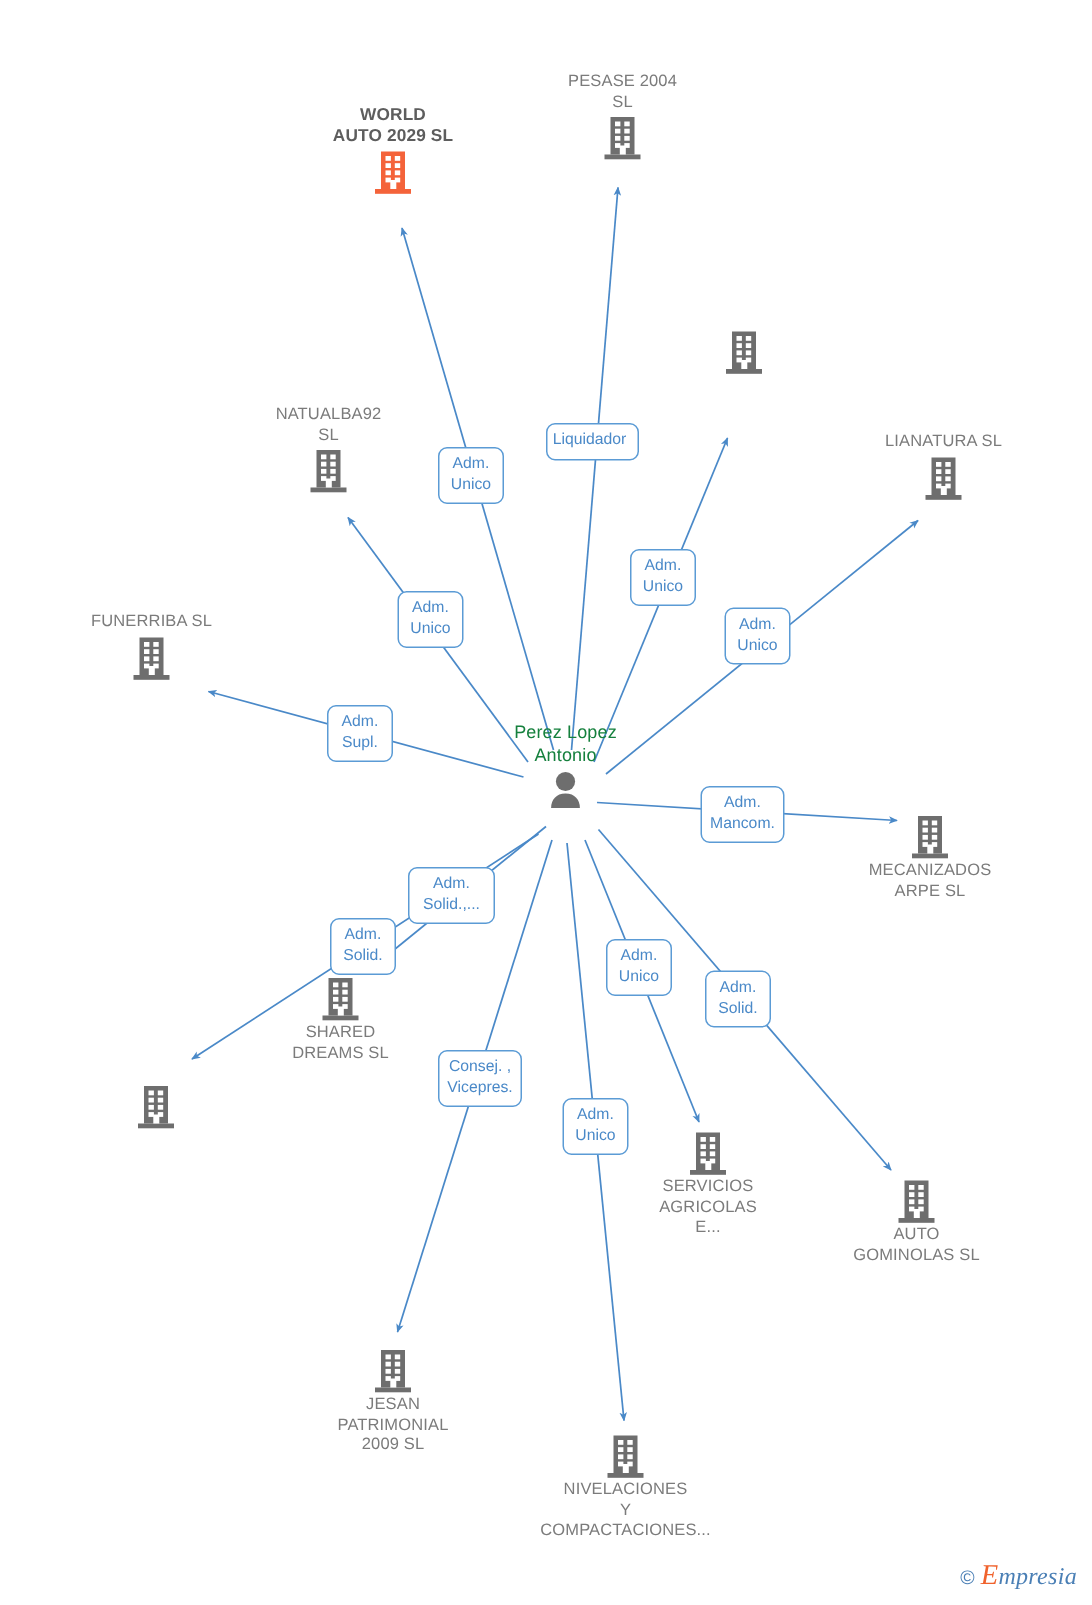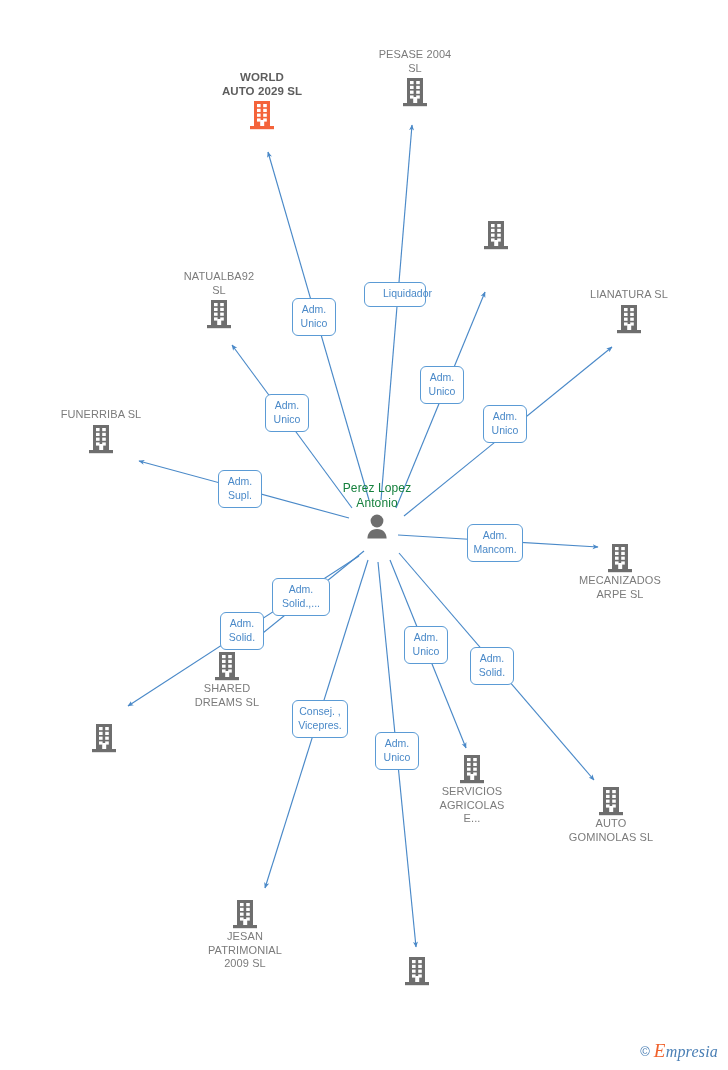--- a/index.html
+++ b/index.html
@@ -65,21 +65,21 @@
     border-radius: 6px;
     color: #4a89c8;
     font-size: 10.5px;
     line-height: 13.5px;
     text-align: center;
     padding: 4px 5px 5px 5px;
     white-space: pre-line;
     pointer-events: auto;
   }
   .edge-label.one-line {
-    padding: 4px 7px 5px 18px;
+    padding: 4px 7px 5px 3px;
   }
   #watermark {
     position: absolute;
     right: 10px;
     bottom: 8px;
     display: flex;
     align-items: center;
     gap: 4px;
     pointer-events: auto;
   }
@@ -311,21 +311,21 @@
             <rect x="16.2" y="9.8" width="3.6" height="3.2" fill="#ffffff"></rect>
             <rect x="10" y="14.6" width="3.6" height="3.2" fill="#ffffff"></rect>
             <rect x="16.2" y="14.6" width="3.6" height="3.2" fill="#ffffff"></rect>
             <rect x="10" y="19.4" width="3.6" height="3.2" fill="#ffffff"></rect>
             <rect x="16.2" y="19.4" width="3.6" height="3.2" fill="#ffffff"></rect>
             <rect x="13.2" y="21" width="4" height="6" fill="#ffffff"></rect>
           </svg></span>
         <div class="node-caption">AUTO
 GOMINOLAS  SL</div>
       </div>
-      <div class="node" style="left: 245px; top: 897px; text-align: center;">
+      <div class="node" style="left: 262px; top: 897px; text-align: center;">
         <span class="node-glyph"><svg width="30" height="32" viewBox="0 0 30 32">
             <path fill="#6e6e6e" d="M7 2 h16 v25 h-16 Z"></path>
             <rect x="3" y="27" width="24" height="3.2" fill="#6e6e6e"></rect>
             <rect x="10" y="5" width="3.6" height="3.2" fill="#ffffff"></rect>
             <rect x="16.2" y="5" width="3.6" height="3.2" fill="#ffffff"></rect>
             <rect x="10" y="9.8" width="3.6" height="3.2" fill="#ffffff"></rect>
             <rect x="16.2" y="9.8" width="3.6" height="3.2" fill="#ffffff"></rect>
             <rect x="10" y="14.6" width="3.6" height="3.2" fill="#ffffff"></rect>
             <rect x="16.2" y="14.6" width="3.6" height="3.2" fill="#ffffff"></rect>
             <rect x="10" y="19.4" width="3.6" height="3.2" fill="#ffffff"></rect>
@@ -343,20 +343,23 @@
             <rect x="10" y="5" width="3.6" height="3.2" fill="#ffffff"></rect>
             <rect x="16.2" y="5" width="3.6" height="3.2" fill="#ffffff"></rect>
             <rect x="10" y="9.8" width="3.6" height="3.2" fill="#ffffff"></rect>
             <rect x="16.2" y="9.8" width="3.6" height="3.2" fill="#ffffff"></rect>
             <rect x="10" y="14.6" width="3.6" height="3.2" fill="#ffffff"></rect>
             <rect x="16.2" y="14.6" width="3.6" height="3.2" fill="#ffffff"></rect>
             <rect x="10" y="19.4" width="3.6" height="3.2" fill="#ffffff"></rect>
             <rect x="16.2" y="19.4" width="3.6" height="3.2" fill="#ffffff"></rect>
             <rect x="13.2" y="21" width="4" height="6" fill="#ffffff"></rect>
           </svg></span>
+        <div class="node-caption">NIVELACIONES
+Y
+COMPACTACIONES...</div>
       </div>
     </div>
   <div id="label-layer">
       <div class="edge-label" style="left: 292px; top: 298px; width: 44px; min-height: 34px;">Adm.
 Unico</div>
       <div class="edge-label one-line" style="left: 364px; top: 282px; width: 62px; min-height: 22px;">Liquidador</div>
       <div class="edge-label" style="left: 420px; top: 366px; width: 44px; min-height: 34px;">Adm.
 Unico</div>
       <div class="edge-label" style="left: 483px; top: 405px; width: 44px; min-height: 34px;">Adm.
 Unico</div>

